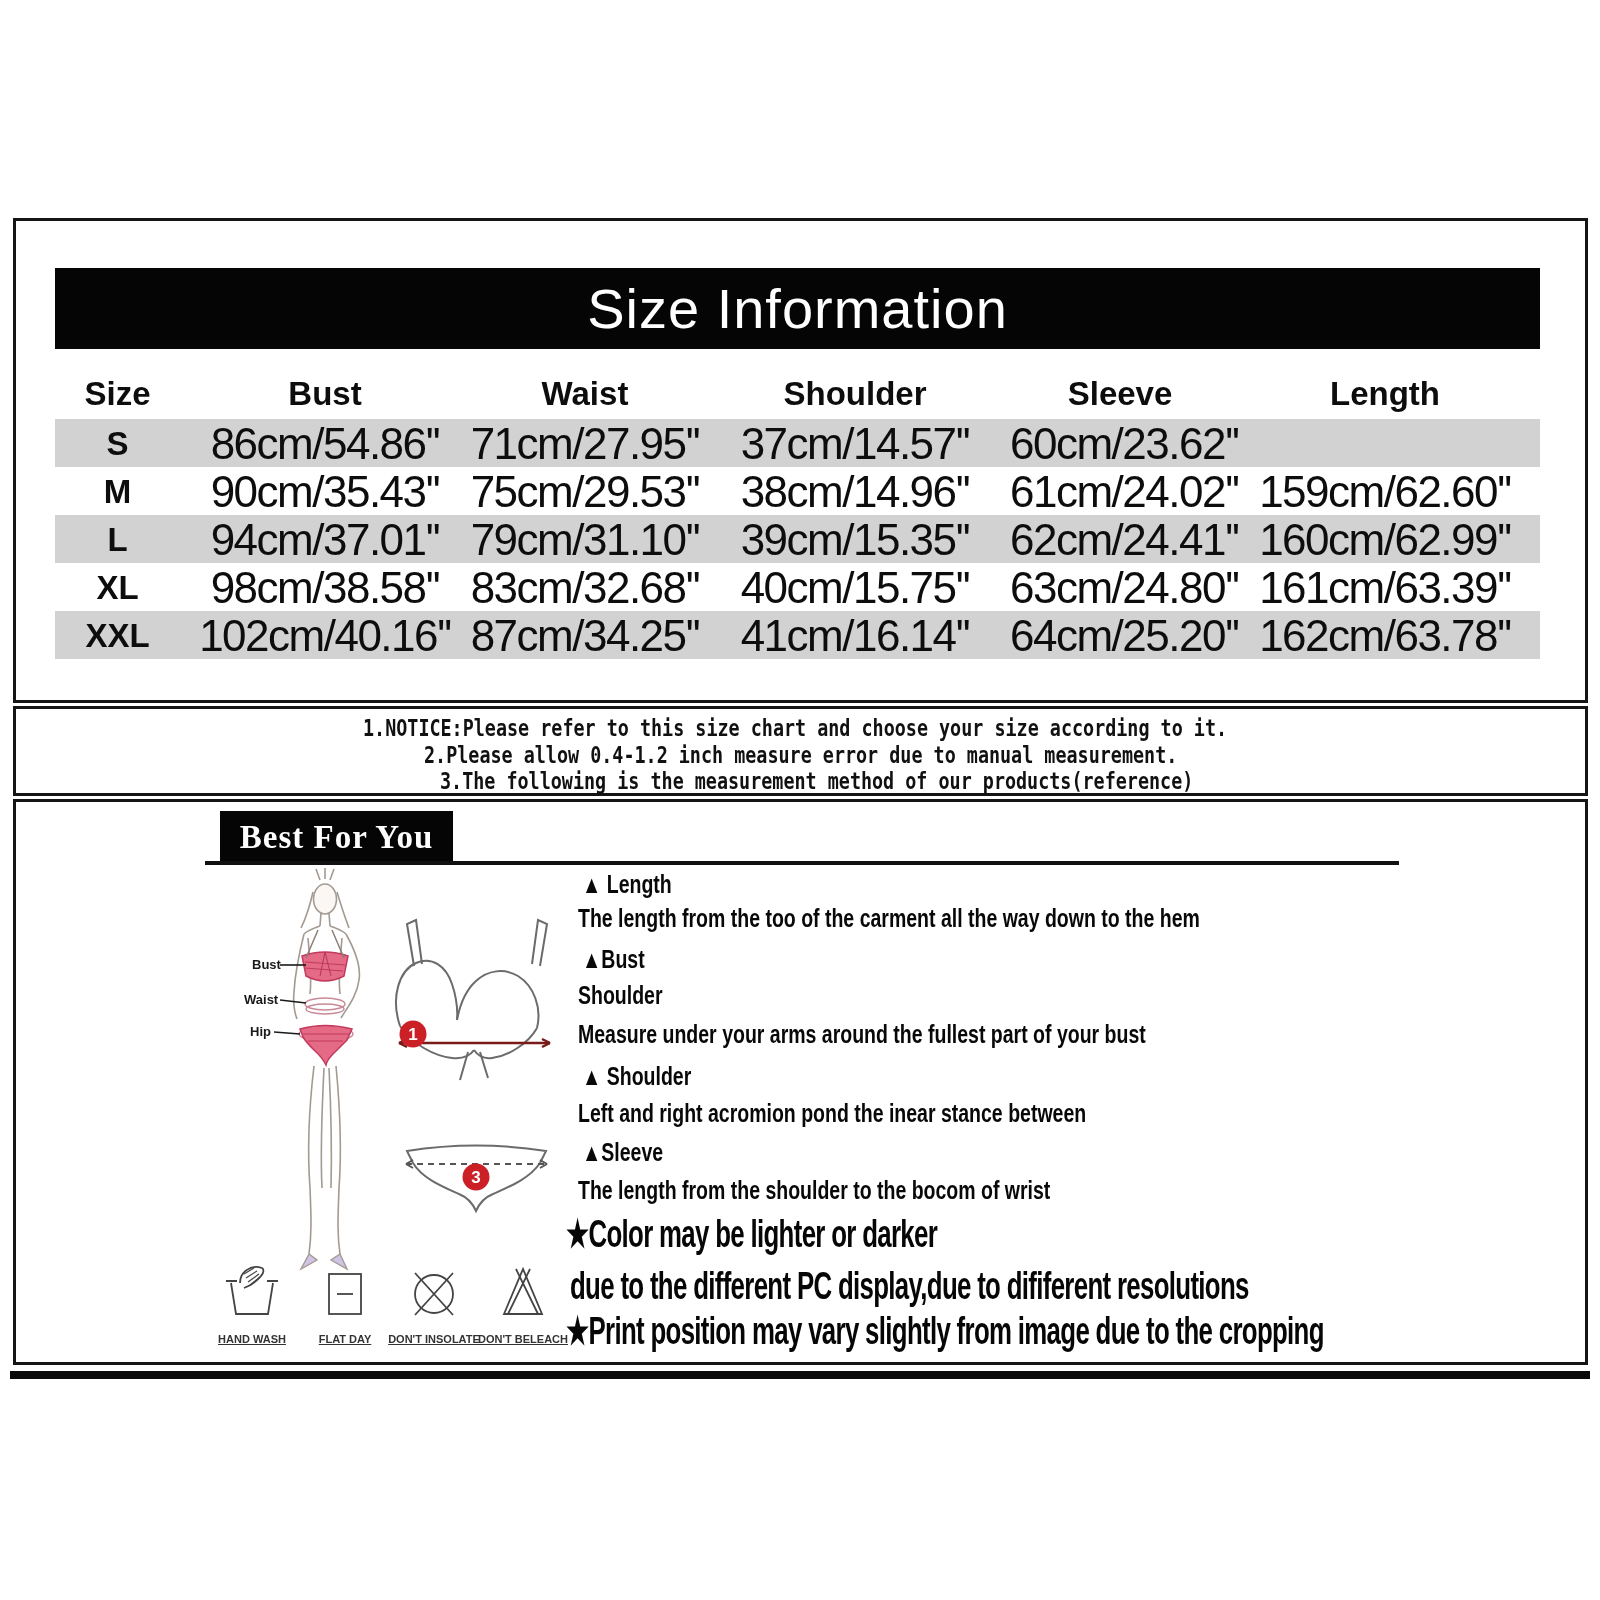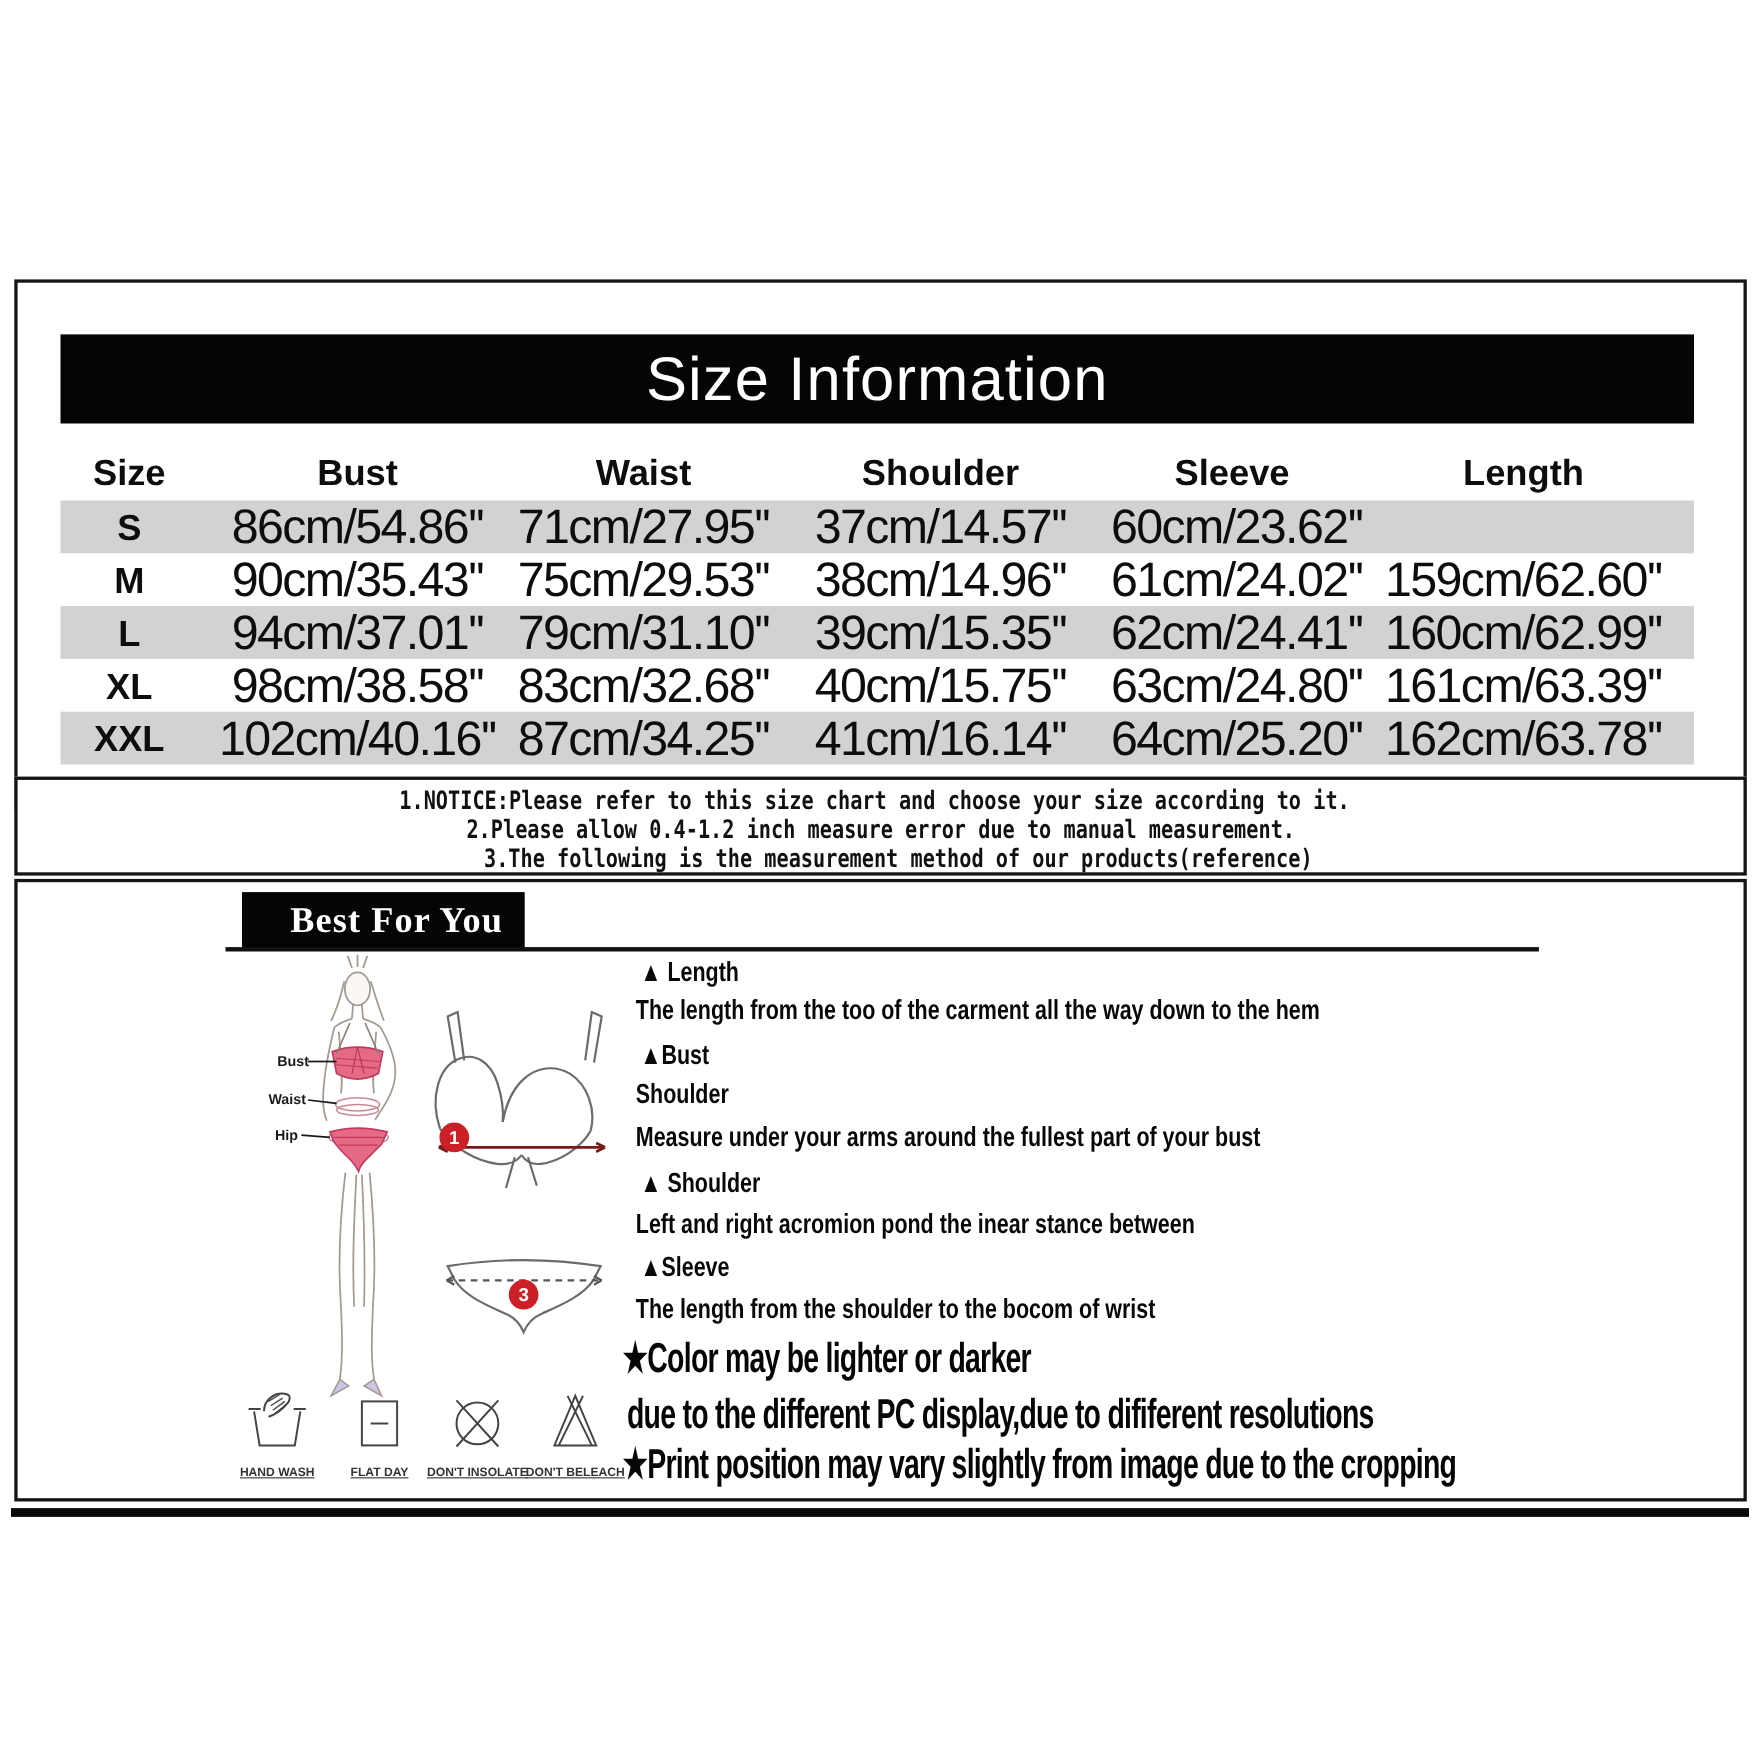--- a/index.html
+++ b/index.html
@@ -1,19 +1,19 @@
 <!DOCTYPE html>
 <html><head>
 <meta charset="utf-8">
 <style>
   html,body{margin:0;padding:0;background:#fff;}
   .canvas{position:relative;width:1600px;height:1600px;background:#fff;overflow:hidden;
           font-family:"Liberation Sans", sans-serif;color:#0d0d0d;}
   .section{position:absolute;left:13px;border:3px solid #151515;background:#fff;box-sizing:border-box;}
-  .sec1{top:218px;width:1575px;height:485px;margin-top:36px;}
+  .sec1{top:218px;width:1575px;height:485px;}
   .sec2{top:706px;width:1575px;height:90px;padding-left:44px;}
   .sec3{top:799px;width:1575px;height:566px;}
   .bottom-bar{position:absolute;left:10px;top:1371px;width:1580px;height:8px;background:#0a0a0a;}
 
   
   .title-bar{position:absolute;left:39px;top:47px;width:1485px;height:81px;background:#050505;
              display:flex;align-items:center;justify-content:center;}
   .title-bar .t{color:#fff;font-size:56px;font-weight:400;letter-spacing:1px;}
   .tbl{position:absolute;left:39px;top:150px;width:1485px;}
   .trow{display:grid;grid-template-columns:125px 290px 230px 310px 220px 310px;align-items:center;height:48px;}
@@ -23,21 +23,21 @@
   .trow .sz{font-size:33px;font-weight:700;}
   .trow .val{font-size:44px;font-weight:400;letter-spacing:-1.5px;}
   .stripe{background:#d2d2d2;}
 
   
   .notice{position:absolute;white-space:nowrap;font-family:"DejaVu Sans Mono", monospace;
           font-weight:700;font-size:23px;transform:scaleX(0.8);transform-origin:left center;color:#111;}
 
   
   .bfy-box{position:absolute;left:204px;top:9px;width:233px;height:52px;background:#050505;
-           display:flex;align-items:center;justify-content:center;padding-left:24px;}
+           display:flex;align-items:center;justify-content:center;}
   .bfy-box .t{color:#fff;font-family:"Liberation Serif", serif;font-weight:700;font-size:33px;letter-spacing:1px;}
   .bfy-line{position:absolute;left:189px;top:59px;width:1194px;height:4px;background:#111;}
 
   .mline{position:absolute;white-space:nowrap;font-weight:700;font-size:25px;color:#080808;
          transform:scaleX(0.78);transform-origin:left top;letter-spacing:0;}
   .bigline{position:absolute;white-space:nowrap;font-weight:700;font-size:38px;color:#060606;
            transform:scaleX(0.68);transform-origin:left top;letter-spacing:-1px;}
 
   .care-icon{position:absolute;width:56px;height:60px;}
   .care-label{position:absolute;width:110px;text-align:center;font-size:11px;font-weight:700;

